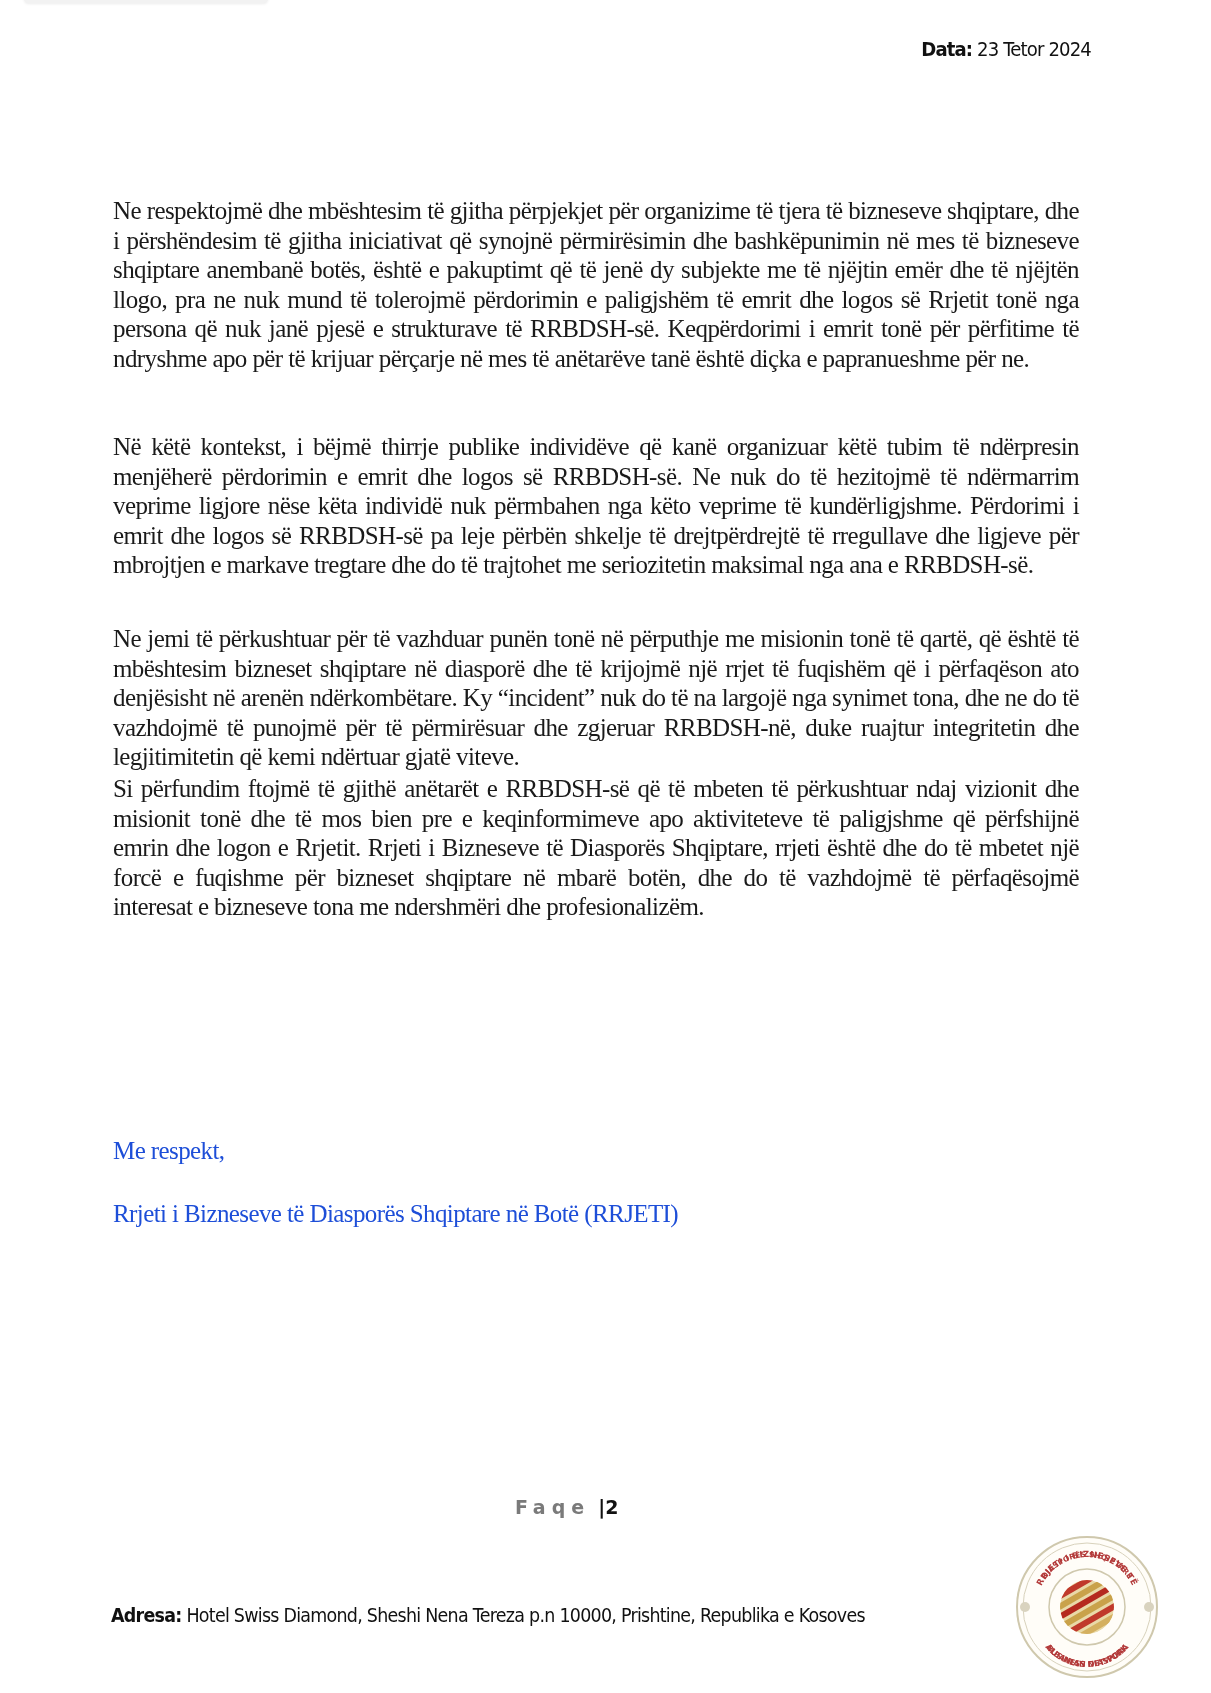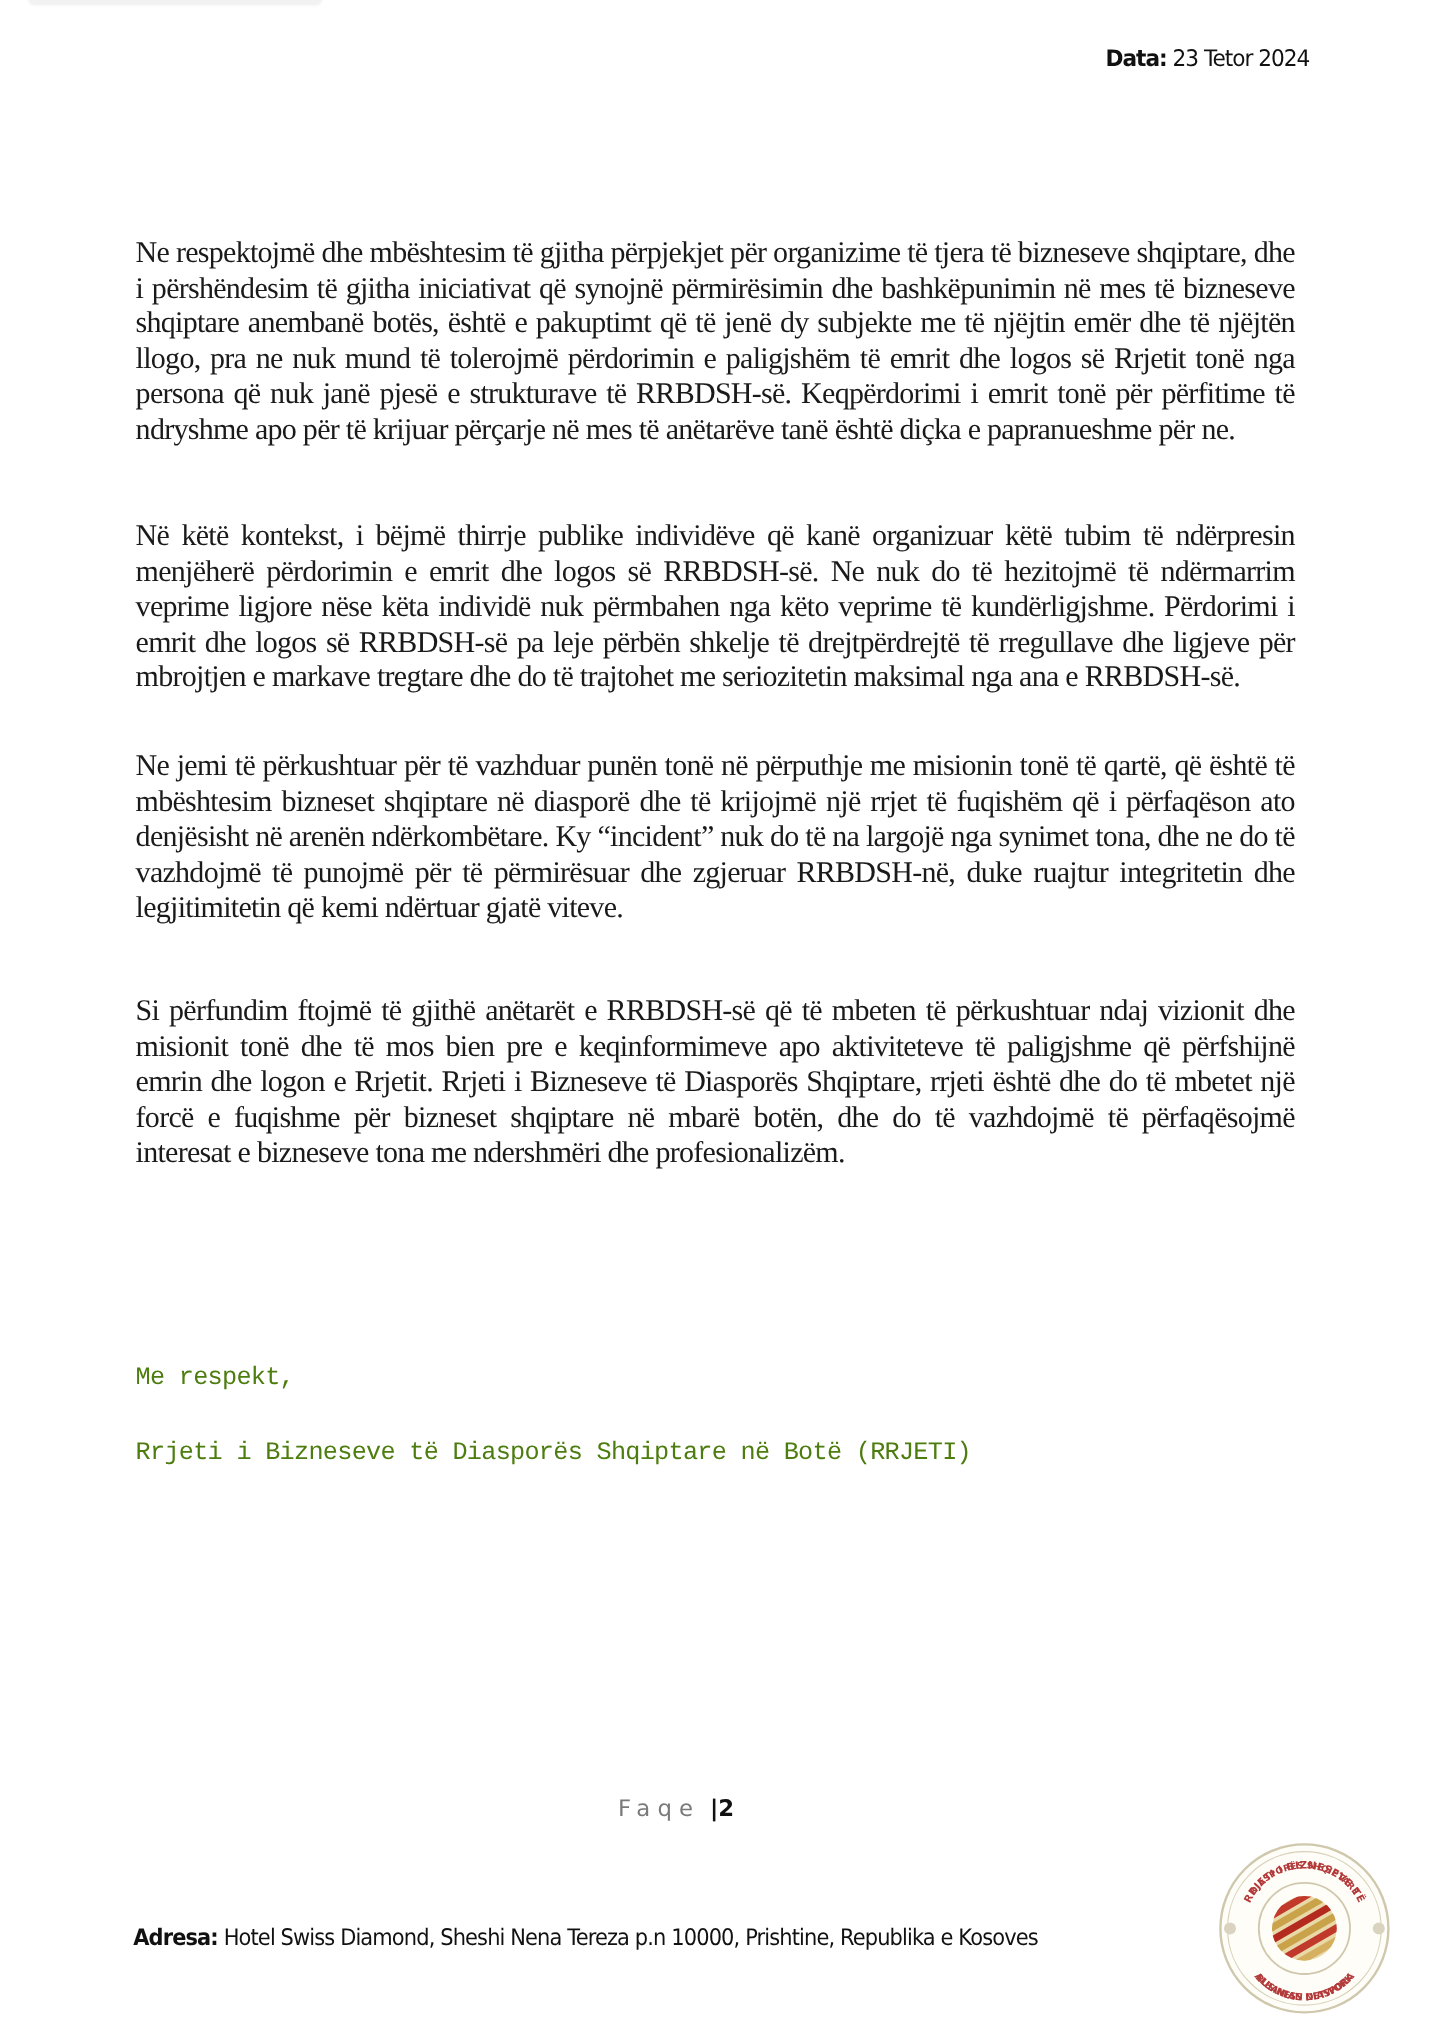--- a/index.html
+++ b/index.html
@@ -15,32 +15,32 @@
   }
   .date b { font-weight: bold; }
   .body-text {
     position: absolute; left: 113px; width: 966px;
     font-family: "Liberation Serif", serif; font-size: 25px; line-height: 29.6px;
     color: #1a1a1a; text-align: justify; letter-spacing: -0.6px;
   }
   .p1 { top: 196px; }
   .p2 { top: 432px; }
   .p3 { top: 624px; }
-  .p4 { top: 828px; }
+  .p4 { top: 774px; }
   .closing {
     position: absolute; left: 113px;
-    font-family: Liberation Mono, monospace; font-size: 21px; color: #4d7c0f; letter-spacing: -0.6px;
+    font-family: Liberation Serif, serif; font-size: 25px; color: #1d4ed8; letter-spacing: -0.6px;
   }
   .c1 { top: 1137px; }
   .c2 { top: 1200px; }
   .page-num {
     position: absolute; left: 515px; top: 1496px;
     font-family: "DejaVu Sans", sans-serif; font-size: 19px;
   }
-  .page-num .faqe { color: #7a7a7a; letter-spacing: 6px; font-weight: normal; }
+  .page-num .faqe { color: #7a7a7a; letter-spacing: 6px; font-weight: bold; }
   .page-num .sep { color: #111; font-weight: bold; margin-left: 2px; }
   .page-num .num { color: #111; font-weight: bold; }
   .address {
     position: absolute; left: 111px; top: 1604px;
     font-family: "DejaVu Sans", sans-serif; font-size: 19px; color: #111;
     letter-spacing: -0.8px; transform: scaleX(0.92); transform-origin: left center; white-space: nowrap;
   }
   .address b { font-weight: bold; }
   .logo { position: absolute; left: 1015px; top: 1535px; width: 144px; height: 144px; }
 </style>

